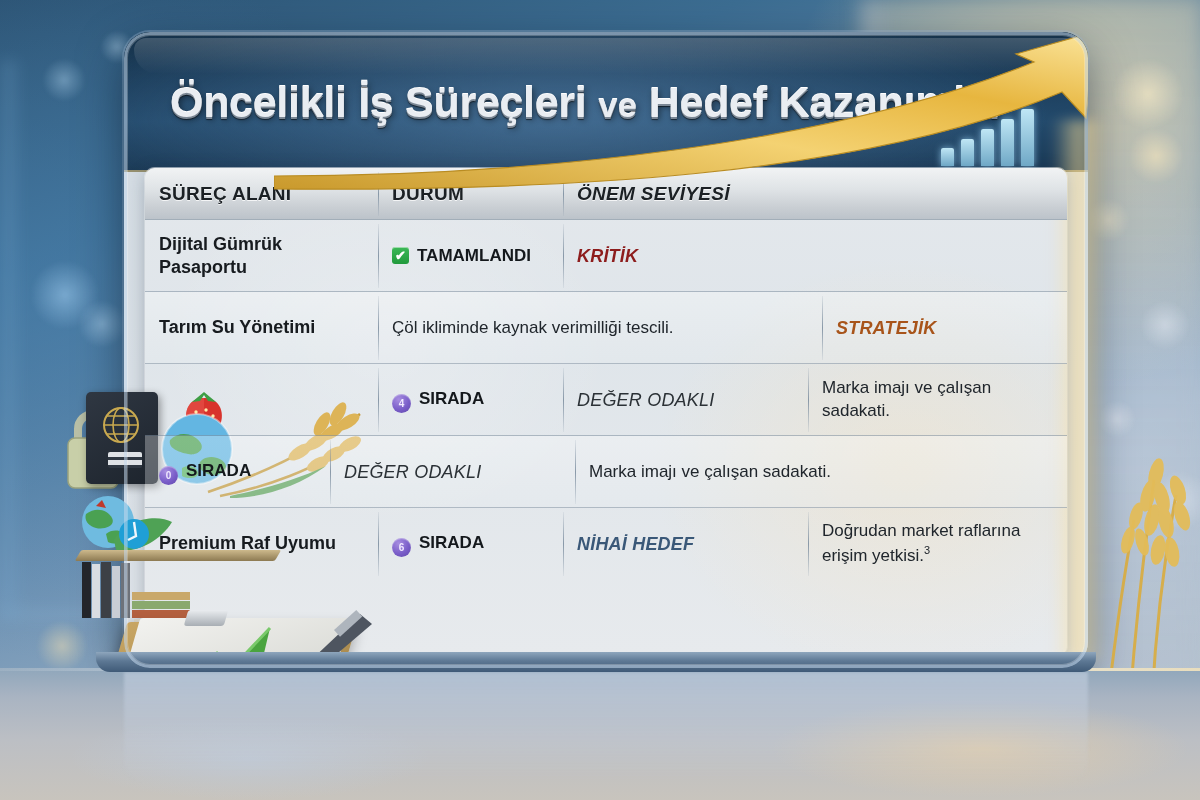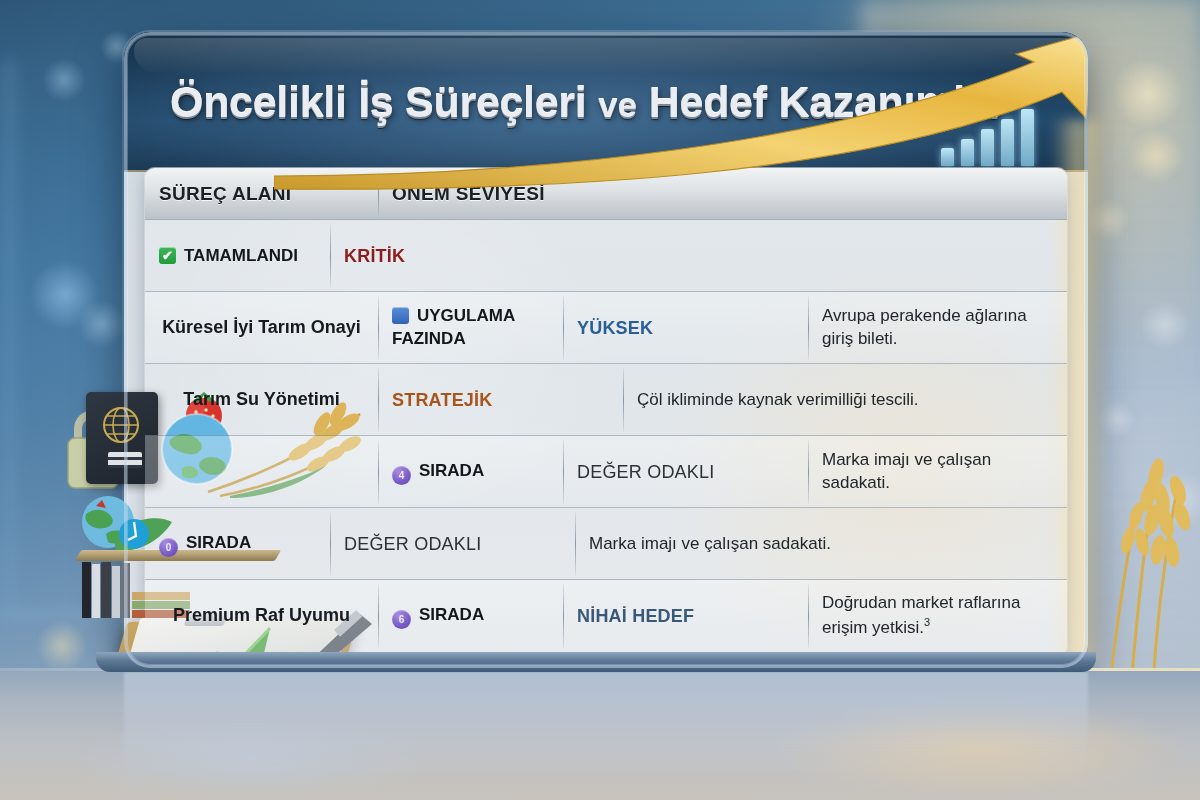--- a/index.html
+++ b/index.html
@@ -102,21 +102,21 @@
     background:
       radial-gradient(ellipse 360px 300px at 760px 300px, rgba(255,224,170,.30), rgba(255,224,170,0) 70%),
       radial-gradient(ellipse 330px 260px at 240px 180px, rgba(255,255,255,.22), rgba(255,255,255,0) 70%);
   }
   .row{ display:flex; position:relative; z-index:2; }
   .cell{ position:relative; padding:10px 14px; }
   .cell + .cell::before{
     content:""; position:absolute; left:0; top:4px; bottom:4px; width:1px;
     background:linear-gradient(180deg, rgba(150,165,180,.15), rgba(120,138,156,.85), rgba(150,165,180,.15));
   }
-  .c1{ width:233px;text-align:center; } .c2{ width:185px; } .c3{ width:245px; } .c4{ flex:1; }
+  .c1{ width:233px; } .c2{ width:185px; } .c3{ width:245px;font-style:italic; } .c4{ flex:1; }
 
   .row-head{
     height:52px; align-items:center;
     background:linear-gradient(180deg,#f1f3f4 0%,#dfe3e6 42%,#c9ced3 78%,#bcc3ca 100%);
     border-bottom:1px solid rgba(110,128,145,.6);
   }
   .row-head .cell{ height:52px; display:flex; align-items:center; }
   .th{ font-size:19px; font-weight:bold; color:#1b2024; letter-spacing:.3px; text-shadow:0 1px 0 rgba(255,255,255,.75); }
 
   .row-body{ height:72px; border-bottom:1px solid rgba(125,142,158,.55); }
@@ -191,58 +191,50 @@
     </defs>
     <path d="M0,150 C260,150 560,118 760,36 L742,28 L820,6 L812,92 L788,66 C584,152 278,165 0,163 Z" fill="url(#gold)" stroke="#b98c22" stroke-width="1.2"></path>
   </svg>
 
   <div class="table">
 
     <div class="row row-head">
       <div class="cell c1">
           <span class="th">SÜREÇ ALANI</span>
         </div>
+      <div class="cell c2">
+          <span class="th">DURUM</span>
+        </div>
       <div class="cell c3">
           <span class="th">ÖNEM SEVİYESİ</span>
         </div>
     </div>
 
     <div class="row row-body">
+      <div class="cell c1">
+          <span class="proc">Dijital Gümrük Pasaportu</span>
+        </div>
       <div class="cell c2">
         <span class="stat"><span class="badge sq green"></span><span>TAMAMLANDI</span></span>
       </div>
       <div class="cell c3">
           <span class="prio" style="color:#8d1c1c">KRİTİK</span>
         </div>
     </div>
 
-    <div class="row row-body">
-      <div class="cell c1">
-          <span class="proc">Küresel İyi Tarım Onayi</span>
-        </div>
-      <div class="cell c2">
-        <span class="stat"><span class="badge sq blue"></span><span>UYGULAMA FAZINDA</span></span>
-      </div>
-      <div class="cell c3">
-          <span class="prio" style="color:#2a5e96">YÜKSEK</span>
-        </div>
-      <div class="cell c4">
-          <span class="gain">Avrupa perakende ağlarına giriş bileti.</span>
-        </div>
-    </div>
 
     <div class="row row-body">
       <div class="cell c1">
           <span class="proc">Tarım Su Yönetimi</span>
         </div>
-      <div class="cell c3">
-          <span class="prio" style="color:#a8541a">STRATEJİK</span>
-        </div>
       <div class="cell c4">
           <span class="gain">Çöl ikliminde kaynak verimilliği tescili.</span>
+        </div>
+      <div class="cell c3">
+          <span class="prio" style="color:#a8541a">STRATEJİK</span>
         </div>
     </div>
 
     <div class="row row-body">
       <div class="cell c1">
           <span class="proc"></span>
         </div>
       <div class="cell c2">
         <span class="stat"><span class="badge circ">4</span><span>SIRADA</span></span>
       </div>

